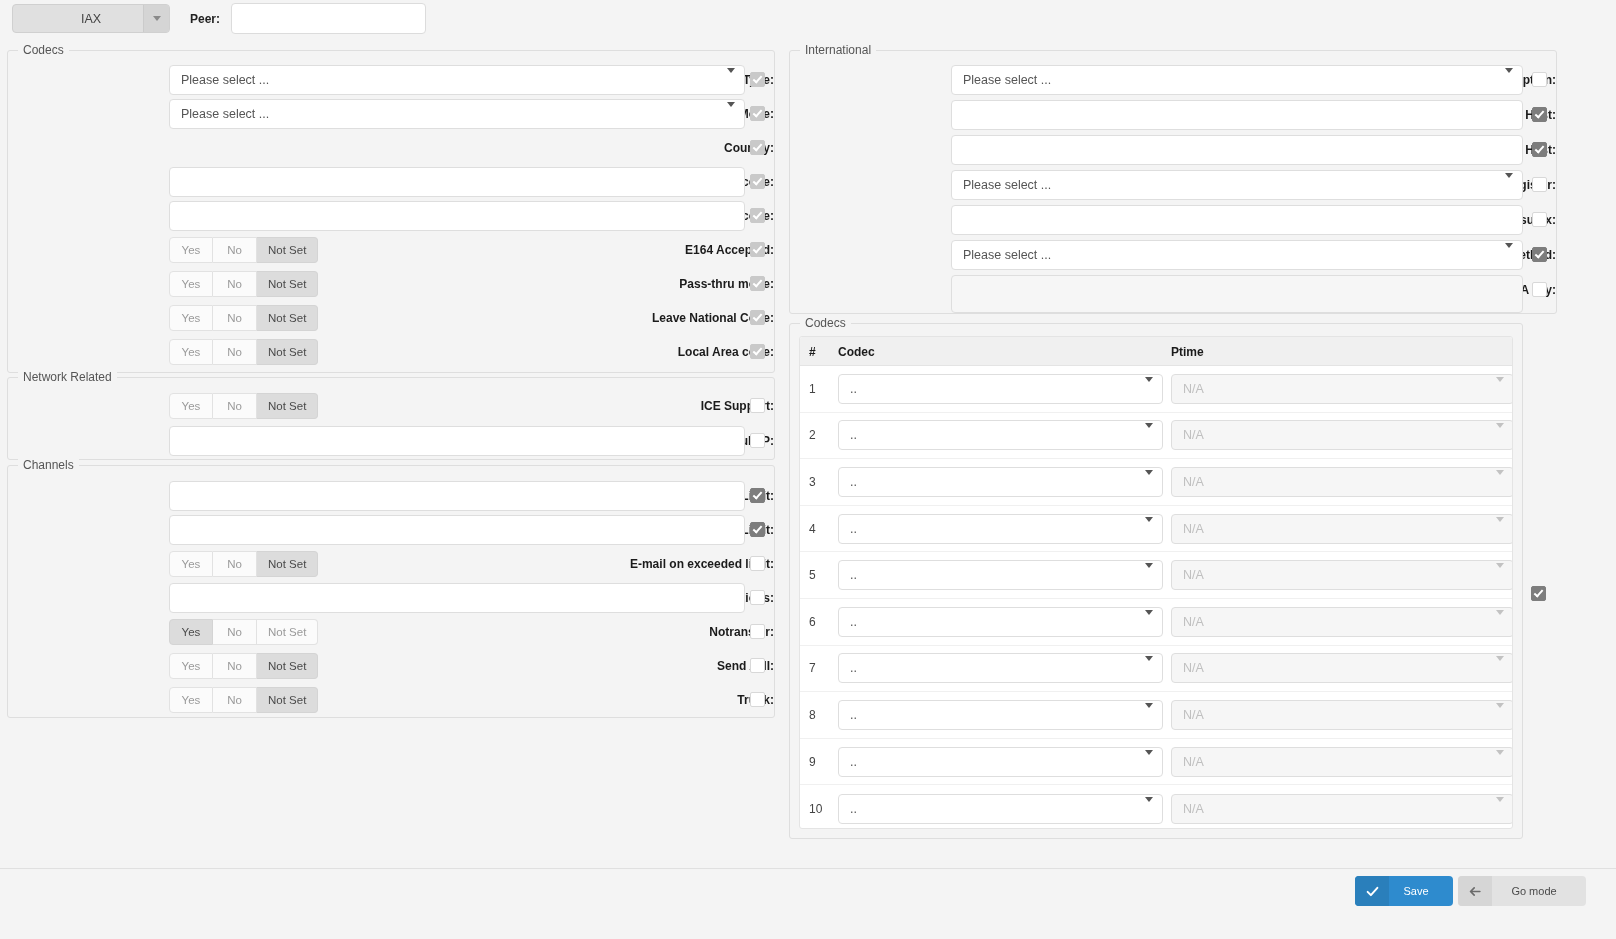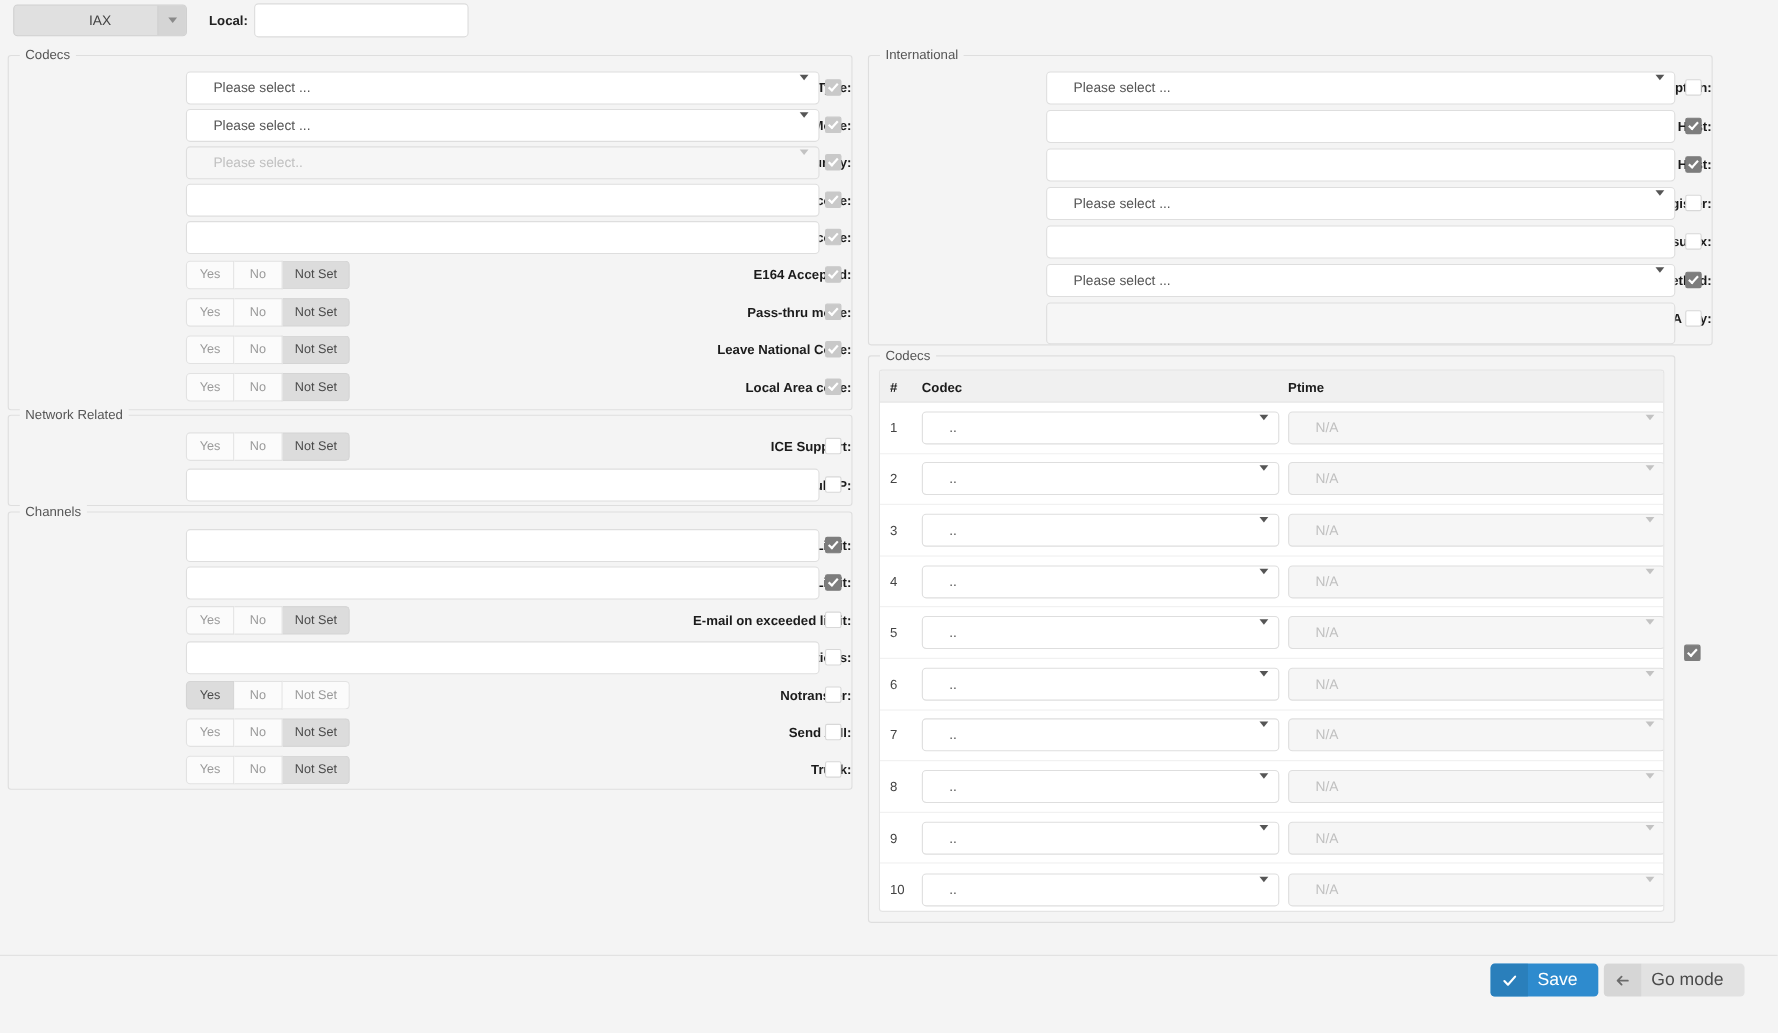--- a/index.html
+++ b/index.html
@@ -57,21 +57,21 @@
   .lbl {
     position: absolute; right: 0; top: 0; height: 30px;
     display: flex; align-items: center; justify-content: flex-end;
     font-weight: bold; font-size: 12px; color: #1b1b1b; white-space: nowrap;
   }
   .ctl { position: absolute; height: 30px; }
 
   .txt, .sel {
     width: 100%; height: 30px;
     background: #fff; border: 1px solid #dedede; border-radius: 4px;
-    padding: 0 24px; font-family: inherit; font-size: 12.5px; color: #333;
+    padding: 0 11px; font-family: inherit; font-size: 12.5px; color: #333;
     display: flex; align-items: center; outline: none;
   }
   .sel { position: relative; padding-right: 24px; cursor: pointer; }
   .sel .arrow { position: absolute; right: 9px; top: 50%; transform: translateY(-50%); }
   .sel.disabled, .txt.disabled { background: #f6f6f6; color: #b8b8b8; }
   .sel .ph { color: #555; }
   .sel.disabled .ph { color: #c0c0c0; }
 
   textarea.rsa {
     width: 100%; height: 38px; resize: none;
@@ -127,21 +127,21 @@
     transform: translateY(-50%); width: 325px; }
   .codec-row .ps { position: absolute; left: 371px; top: 50%;
     transform: translateY(-50%); width: 343px; }
 
   
   .footer-sep { position: absolute; left: 0; top: 868px; width: 1616px;
     height: 1px; background: #e0e0e0; }
   .btn {
     position: absolute; height: 30px; border-radius: 4px;
     display: flex; align-items: center; cursor: pointer;
-    font-size: 16px; overflow: hidden;
+    font-size: 11px; overflow: hidden;
   }
   .btn .ic {
     width: 34px; height: 30px; display: flex; align-items: center;
     justify-content: center; flex: 0 0 auto;
   }
   .btn .tx { flex: 1; display: flex; align-items: center;
     justify-content: center; padding: 0 14px 0 4px; }
   .btn-save { background: #2e8bce; color: #fff; }
   .btn-save .ic { background: #2a7fbb; }
   .btn-back { background: #e2e2e2; color: #4a4a4a; }
@@ -150,21 +150,21 @@
 </head>
 <body>
 
 <div class="topbar">
   <div class="type-select">
     <span>IAX</span>
     <span class="caret">
       <span class="caret-glyph"></span>
     </span>
   </div>
-  <div class="name-label">Local:</div>
+  <div class="name-label">Peer:</div>
   <input class="name-input" value="" placeholder="" style="">
 </div>
 
 <div class="fs" id="fs-general" style="left:7px; top:50px; width:768px; height:323px;">
   <div class="legend">Codecs</div>
   <div id="general-rows">
       <div class="row" style="left: 0px; top: 14px; width: 766px;">
         <div class="lbl" style="width: 153px;">User Type:</div>
         <div class="ctl" style="left: 161px; width: 576px;">
           <div class="sel">
@@ -183,26 +183,20 @@
             <span class="ph">Please select ...</span>
             <span class="arrow"><span class="caret-glyph dark"></span></span>
           </div>
         </div>
         <div class="cb on-dim" style="left: 742px; top: 7px;">
           <span class="tick"></span>
         </div>
       </div>
       <div class="row" style="left: 0px; top: 82px; width: 766px;">
         <div class="lbl" style="width: 153px;">Country:</div>
-        <div class="ctl" style="left: 161px; width: 576px;">
-          <div class="sel disabled">
-            <span class="ph">Please select..</span>
-            <span class="arrow"><span class="caret-glyph light"></span></span>
-          </div>
-        </div>
         <div class="cb on-dim" style="left: 742px; top: 7px;">
           <span class="tick"></span>
         </div>
       </div>
       <div class="row" style="left: 0px; top: 116px; width: 766px;">
         <div class="lbl" style="width: 153px;">National dialing code:</div>
         <div class="ctl" style="left: 161px; width: 576px;">
           <input class="txt" style="">
         </div>
         <div class="cb on-dim" style="left: 742px; top: 7px;">

